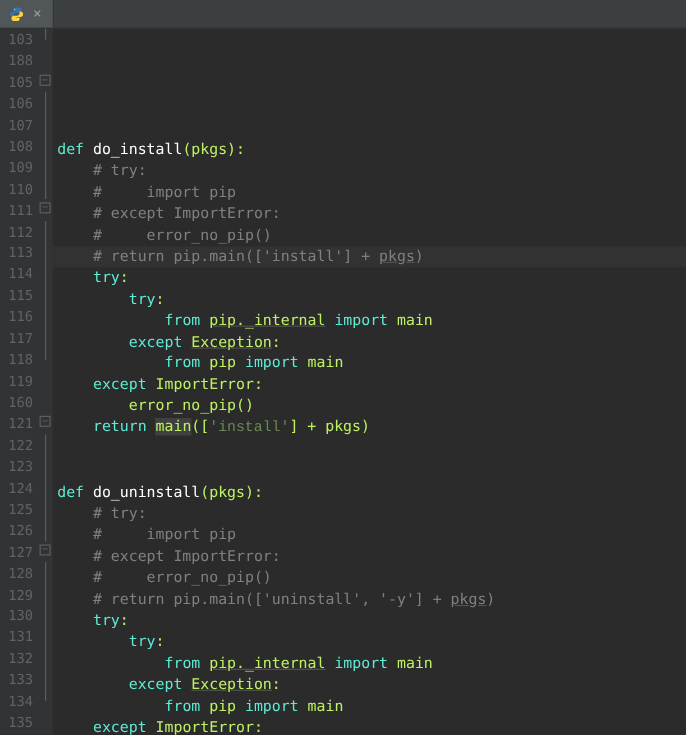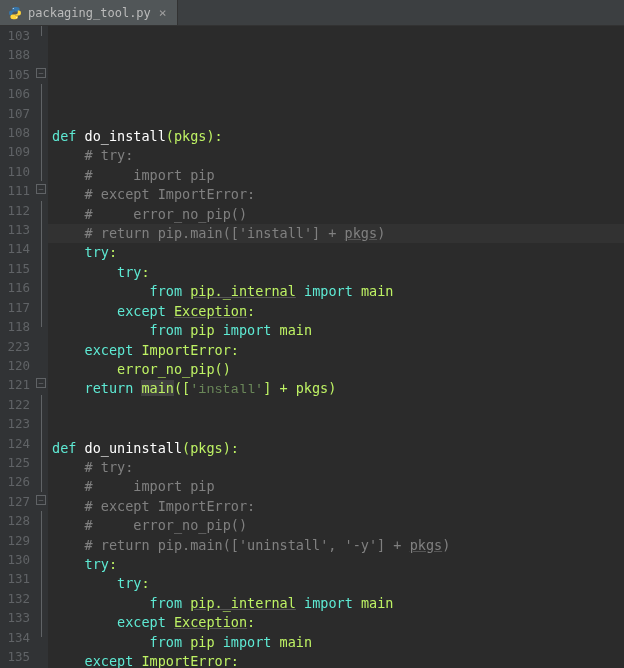--- a/index.html
+++ b/index.html
@@ -112,21 +112,20 @@
 <div class="tab-bar">
   <div class="tab">
     <span class="tab-icon">
       <svg viewBox="0 0 16 16">
         <path fill="#3775a9" d="M8 1c-2 0-3.2.9-3.2 2.2v1.6h3.2v.4H3.6C2.3 5.2 1.2 6 1.2 8s1.1 2.8 2.4 2.8h1.2V9c0-1.5 1.3-2.6 2.8-2.6h3.2c1.3 0 2.4-1 2.4-2.2V3.2C13.2 1.9 12 1 10 1H8z"></path>
         <circle fill="#fff" cx="6" cy="2.8" r=".6"></circle>
         <path fill="#ffd43b" d="M8 15c2 0 3.2-.9 3.2-2.2v-1.6H8v-.4h4.4c1.3 0 2.4-.8 2.4-2.8s-1.1-2.8-2.4-2.8h-1.2V7c0 1.5-1.3 2.6-2.8 2.6H5.2c-1.3 0-2.4 1-2.4 2.2v1C2.8 14.1 4 15 6 15h2z"></path>
         <circle fill="#fff" cx="10" cy="13.2" r=".6"></circle>
       </svg>
     </span>
-    <span class="tab-label">packaging_tool.py</span>
     <span class="tab-close">×</span>
   </div>
 </div>
 
 <div class="editor">
   <div class="gutter">
       <div class="gutter-line">103<div class="fold-line" style="height: 50%;"></div></div>
       <div class="gutter-line">188</div>
       <div class="gutter-line">105<div class="fold-marker">−</div></div>
       <div class="gutter-line">106<div class="fold-line"></div></div>
@@ -135,22 +134,22 @@
       <div class="gutter-line">109<div class="fold-line"></div></div>
       <div class="gutter-line">110<div class="fold-line"></div></div>
       <div class="gutter-line">111<div class="fold-marker">−</div></div>
       <div class="gutter-line">112<div class="fold-line"></div></div>
       <div class="gutter-line">113<div class="fold-line"></div></div>
       <div class="gutter-line">114<div class="fold-line"></div></div>
       <div class="gutter-line">115<div class="fold-line"></div></div>
       <div class="gutter-line">116<div class="fold-line"></div></div>
       <div class="gutter-line">117<div class="fold-line"></div></div>
       <div class="gutter-line">118<div class="fold-line" style="height: 50%;"></div></div>
-      <div class="gutter-line">223</div>
-      <div class="gutter-line">120</div>
+      <div class="gutter-line">119</div>
+      <div class="gutter-line">160</div>
       <div class="gutter-line">121<div class="fold-marker">−</div></div>
       <div class="gutter-line">122<div class="fold-line"></div></div>
       <div class="gutter-line">123<div class="fold-line"></div></div>
       <div class="gutter-line">124<div class="fold-line"></div></div>
       <div class="gutter-line">125<div class="fold-line"></div></div>
       <div class="gutter-line">126<div class="fold-line"></div></div>
       <div class="gutter-line">127<div class="fold-marker">−</div></div>
       <div class="gutter-line">128<div class="fold-line"></div></div>
       <div class="gutter-line">129<div class="fold-line"></div></div>
       <div class="gutter-line">130<div class="fold-line"></div></div>

